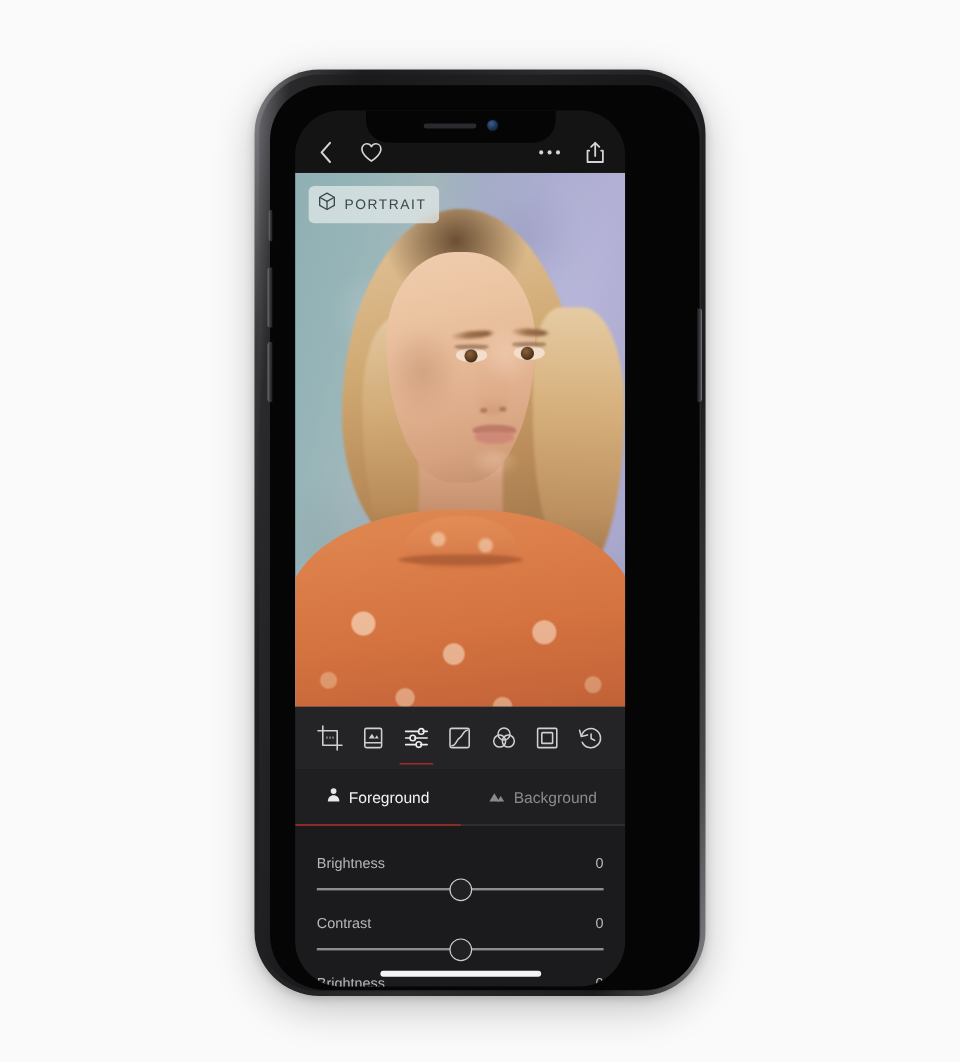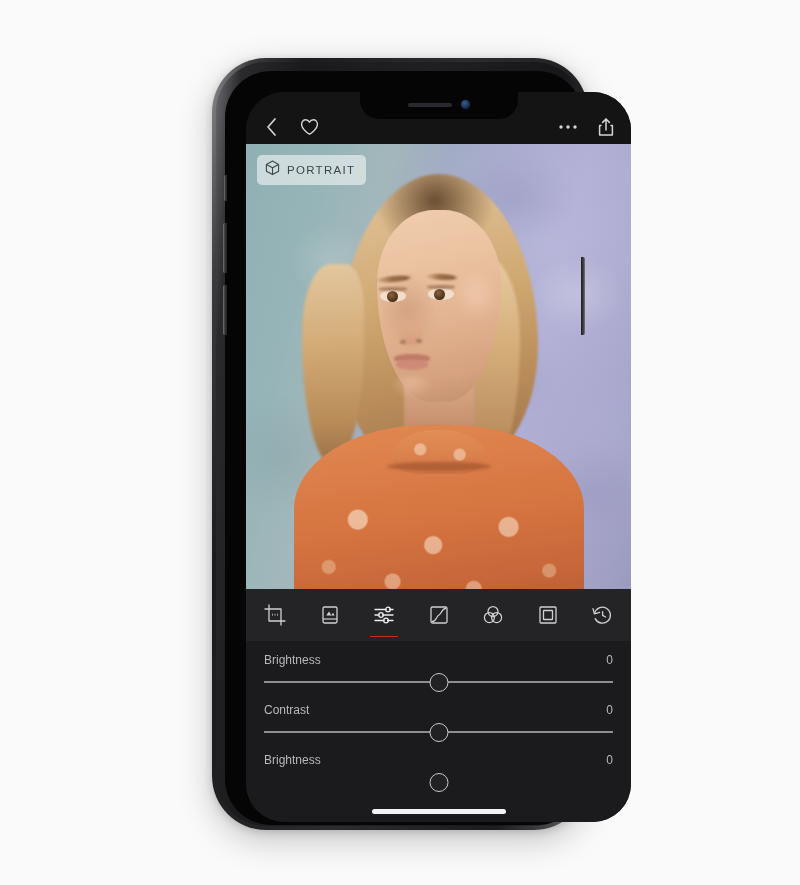--- a/index.html
+++ b/index.html
@@ -43,21 +43,21 @@
     left: 9px; top: 9px;
     width: 358px; height: 754px;
     border-radius: 46px;
     background: #050506;
   }
 
   
   #screen {
     position: absolute;
     left: 21px; top: 21px;
-    width: 385px; height: 730px;
+    width: 275px; height: 730px;
     border-radius: 38px;
     overflow: hidden;
     background: #151516;
   }
 
   
   .side-btn { position: absolute; background: linear-gradient(90deg,#77777c,#3a3a3d 45%,#1e1e20); }
   #btn-silent  { left: -1px; top: 104px;  width: 3px; height: 26px;  border-radius: 2px 0 0 2px; }
   #btn-vol-up  { left: -2px; top: 152px;  width: 4px; height: 50px;  border-radius: 2px 0 0 2px; }
   #btn-vol-dn  { left: -2px; top: 214px;  width: 4px; height: 50px;  border-radius: 2px 0 0 2px; }
@@ -411,21 +411,21 @@
     position: absolute;
     left: 0; right: 0; bottom: -1px;
     height: 1.5px;
     background: #c62b24;
     display: none;
   }
   .segment-tab.active .seg-underline { display: block; }
 
   
   #slider-list { padding: 12px 18px 0 18px; }
-  .slider-row { margin-bottom: 13px; }
+  .slider-row { margin-bottom: 13px; margin-top: 12px; }
   .slider-head {
     display: flex;
     align-items: baseline;
     justify-content: space-between;
     margin-bottom: 7px;
   }
   .slider-name { font-size: 12px; color: #b8b8bc; }
   .slider-value { font-size: 12px; color: #b8b8bc; }
   .slider-track-wrap {
     position: relative;
@@ -616,20 +616,45 @@
                 <svg width="24" height="24" viewBox="0 0 24 24" fill="none">
                   <path d="M4.6 10.4 A8 8 0 1 1 5.2 15.6" stroke="#d0d0d4" stroke-width="1.3" stroke-linecap="round"></path>
                   <path d="M3 5.6 L4.4 10.8 L9.6 9.4" stroke="#d0d0d4" stroke-width="1.3" stroke-linecap="round" stroke-linejoin="round"></path>
                   <path d="M12.6 8.6 L12.6 12.4 L15.6 14" stroke="#d0d0d4" stroke-width="1.3" stroke-linecap="round" stroke-linejoin="round"></path>
                 </svg>
 
               </div>
 
             </div>
 
+            <div id="segment">
+
+              <div class="segment-tab active">
+                <span>
+                  <svg width="12" height="13" viewBox="0 0 12 13" fill="none">
+                    <circle cx="6" cy="3.2" r="2.4" fill="#e8e8ea"></circle>
+                    <path d="M1.2 12 C1.2 8.6 3.4 6.8 6 6.8 C8.6 6.8 10.8 8.6 10.8 12 Z" fill="#e8e8ea"></path>
+                  </svg>
+                </span>
+                <span class="seg-label">Foreground</span>
+                <div class="seg-underline"></div>
+              </div>
+
+              <div class="segment-tab">
+                <span>
+                  <svg width="14" height="10" viewBox="0 0 14 10" fill="none">
+                    <path d="M0.8 9 L5 2 L9.2 9 Z" fill="#8a8a8e"></path>
+                    <path d="M7.4 9 L10.2 4.4 L13.2 9 Z" fill="#8a8a8e"></path>
+                  </svg>
+                </span>
+                <span class="seg-label">Background</span>
+
+              </div>
+
+            </div>
 
             <div id="slider-list">
 
               <div class="slider-row">
                 <div class="slider-head">
                   <span class="slider-name">Brightness</span>
                   <span class="slider-value">0</span>
                 </div>
                 <div class="slider-track-wrap">
                   <div class="slider-track"></div>

